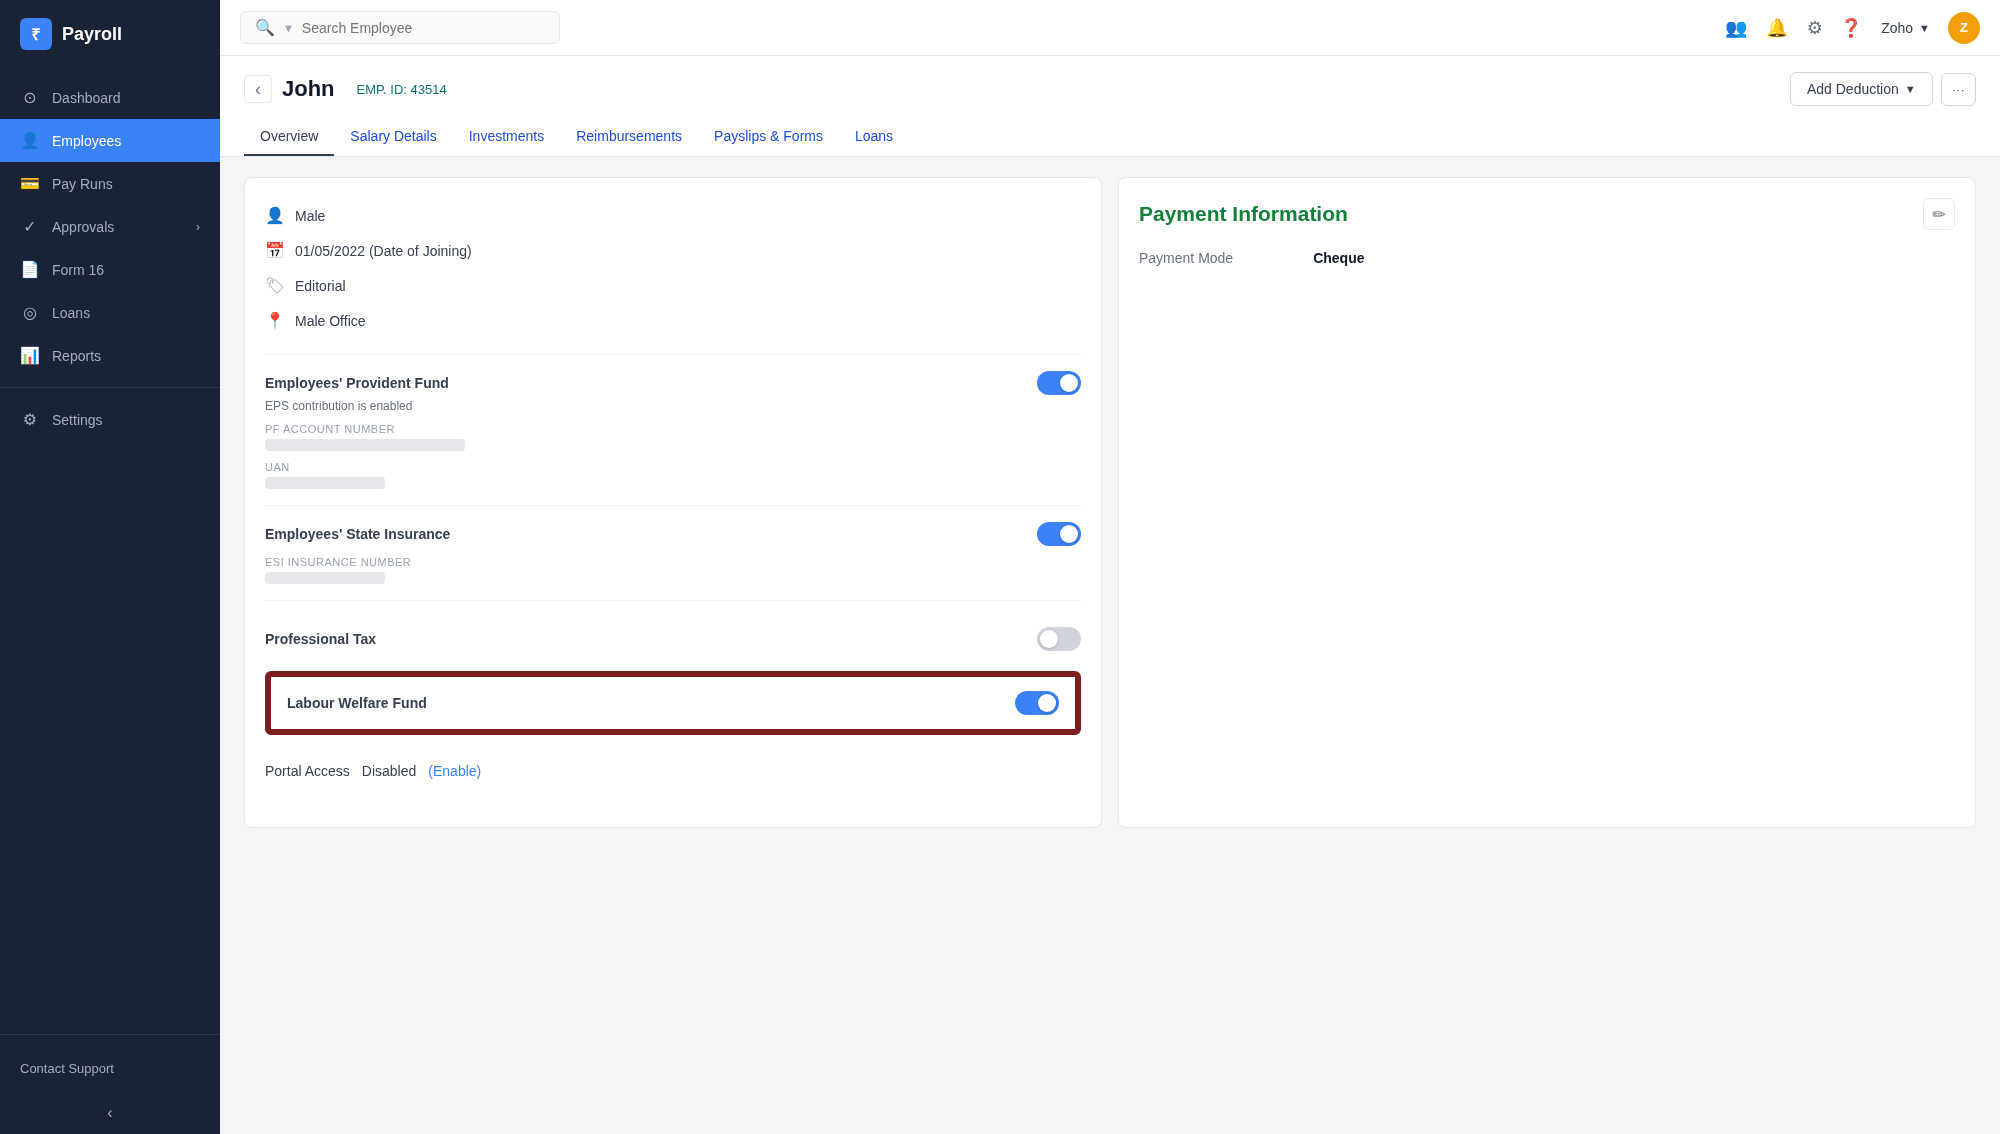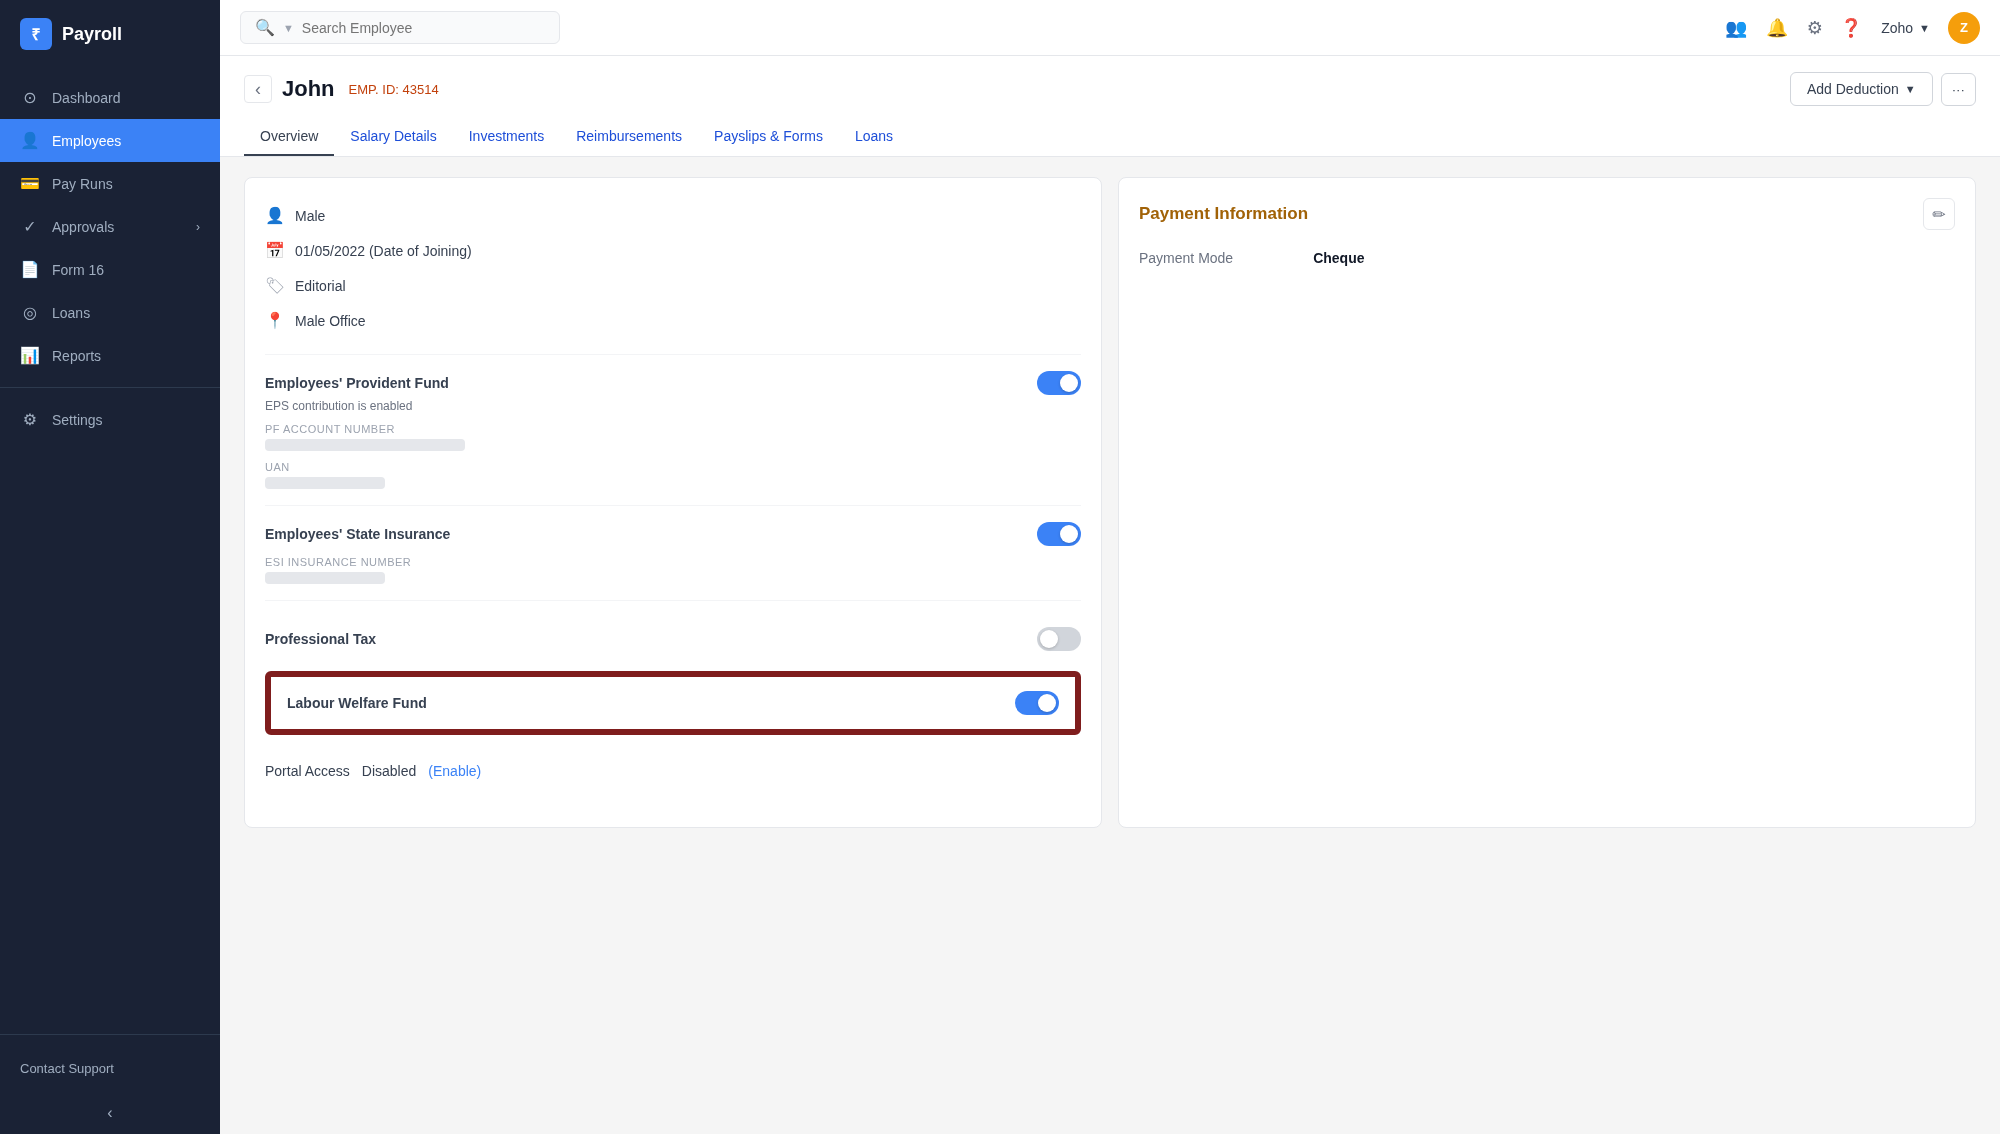--- a/index.html
+++ b/index.html
@@ -152,22 +152,22 @@
       border: 1px solid #e5e7eb;
       border-radius: 4px;
     }
     .emp-name {
       font-size: 22px;
       font-weight: 700;
       color: #111827;
     }
     .emp-id {
       font-size: 13px;
-      color: #c2410c;
-      margin-left: 4px;
+      color: #0f766e;
+      margin-left: 12px;
     }
     .emp-actions {
       display: flex;
       align-items: center;
       gap: 8px;
     }
     .btn-add-deduction {
       display: flex;
       align-items: center;
       gap: 6px;
@@ -322,21 +322,21 @@
       border-radius: 8px;
       border: 1px solid #e5e7eb;
       padding: 20px;
     }
     .payment-header {
       display: flex;
       align-items: center;
       justify-content: space-between;
       margin-bottom: 20px;
     }
-    .payment-title { font-size: 17px; font-weight: 600; color: #a16207; }
+    .payment-title { font-size: 21px; font-weight: 600; color: #15803d; }
     .edit-btn {
       width: 32px;
       height: 32px;
       border: 1px solid #e5e7eb;
       border-radius: 6px;
       display: flex; align-items: center; justify-content: center;
       cursor: pointer;
       color: #6b7280;
     }
     .payment-row {

